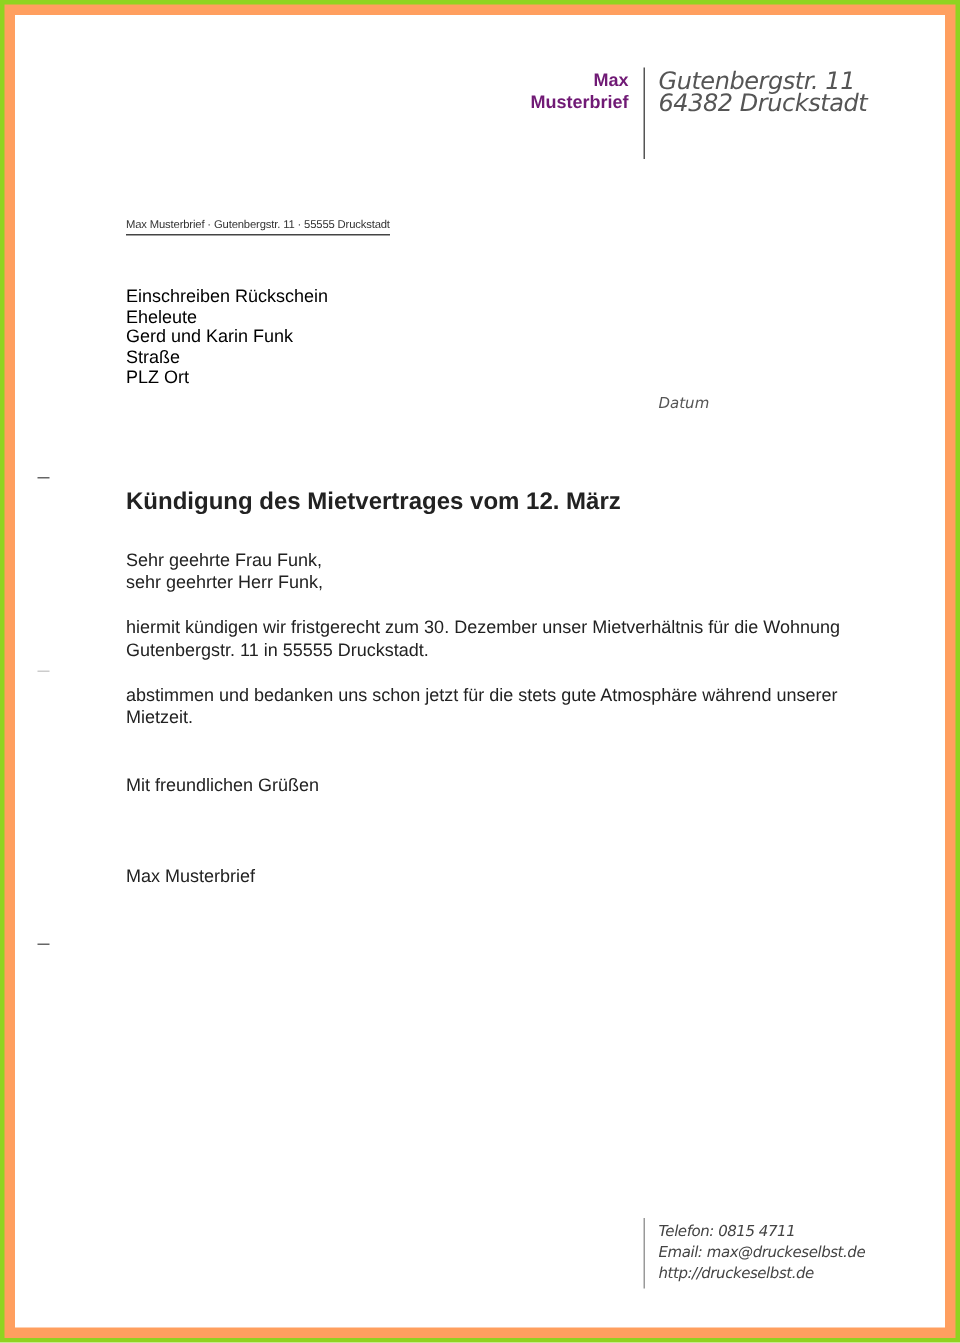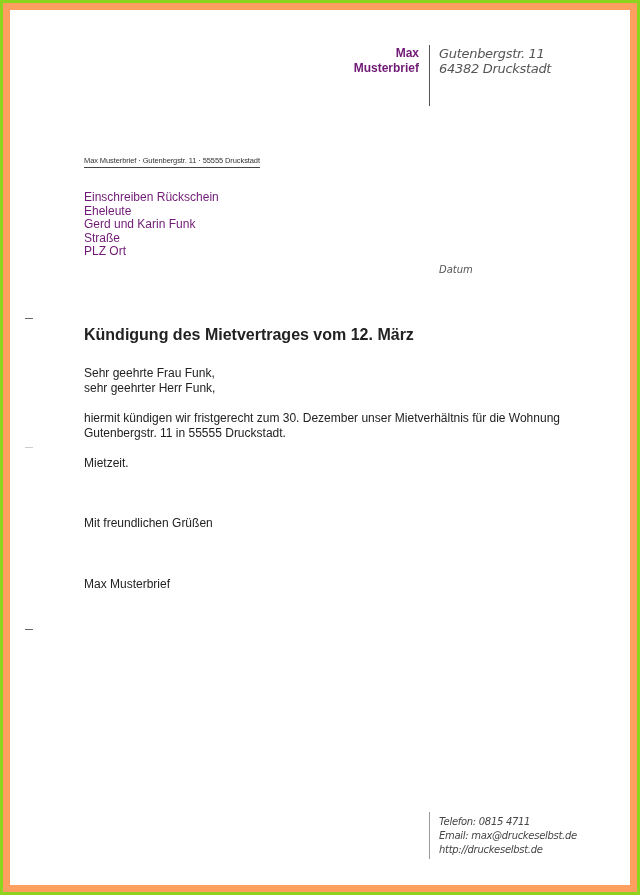--- a/index.html
+++ b/index.html
@@ -35,42 +35,41 @@
       line-height: 15px;
       color: #701a75;
     }
     .divider-top {
       left: 429px; top: 45px; width: 1px; height: 61px;
       background: #555;
     }
     .sender-address {
       left: 439px; top: 46px;
       font-style: italic;
-      font-size: 13px;
+      font-size: 16px;
       line-height: 15px;
       color: #555;
       font-family: "DejaVu Sans", sans-serif;
       font-weight: normal;
       letter-spacing: -0.3px;
     }
     .return-line {
       left: 84px; top: 145px;
       font-size: 7.5px;
       line-height: 10px;
       color: #333;
       border-bottom: 1px solid #444;
       padding-bottom: 1px;
       letter-spacing: -0.1px;
-      margin-top: 11px;
     }
     .recipient {
       left: 84px; top: 191px;
       font-size: 12px;
       line-height: 13.6px;
-      color: #701a75;
+      color: #000000;
     }
     .recipient div { white-space: nowrap; }
 
     .date {
       left: 439px; top: 264px;
       font-style: italic;
       font-size: 10px;
       color: #555;
       font-family: "DejaVu Sans", sans-serif;
     }
@@ -151,20 +150,21 @@
   <div>Sehr geehrte Frau Funk,</div>
   <div>sehr geehrter Herr Funk,</div>
 </div>
 
 <div class="abs body-text" style="top:411px;">
   <div>hiermit kündigen wir fristgerecht zum 30. Dezember unser Mietverhältnis für die Wohnung</div>
   <div>Gutenbergstr. 11 in 55555 Druckstadt.</div>
 </div>
 
 <div class="abs body-text" style="top:456px;">
+  <div>abstimmen und bedanken uns schon jetzt für die stets gute Atmosphäre während unserer</div>
   <div>Mietzeit.</div>
 </div>
 
 <div class="abs body-text" style="top:516px;">Mit freundlichen Grüßen</div>
 
 <div class="abs body-text" style="top:577px;">Max Musterbrief</div>
 
 <div class="abs divider-bottom"></div>
 <div class="abs contact">
   <div>Telefon: 0815 4711</div>

